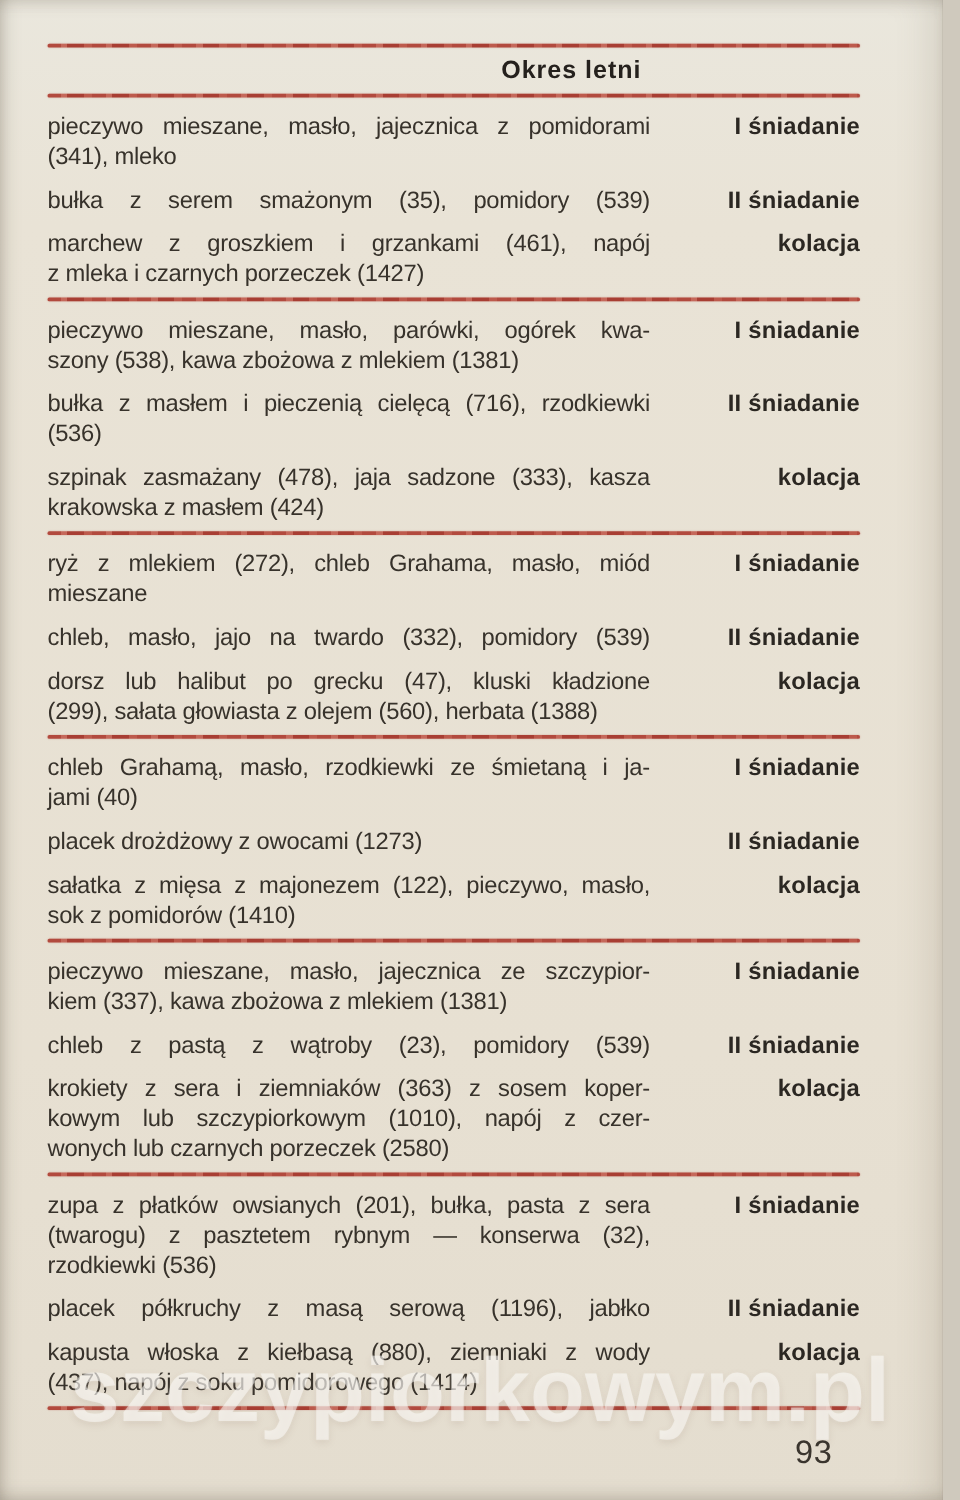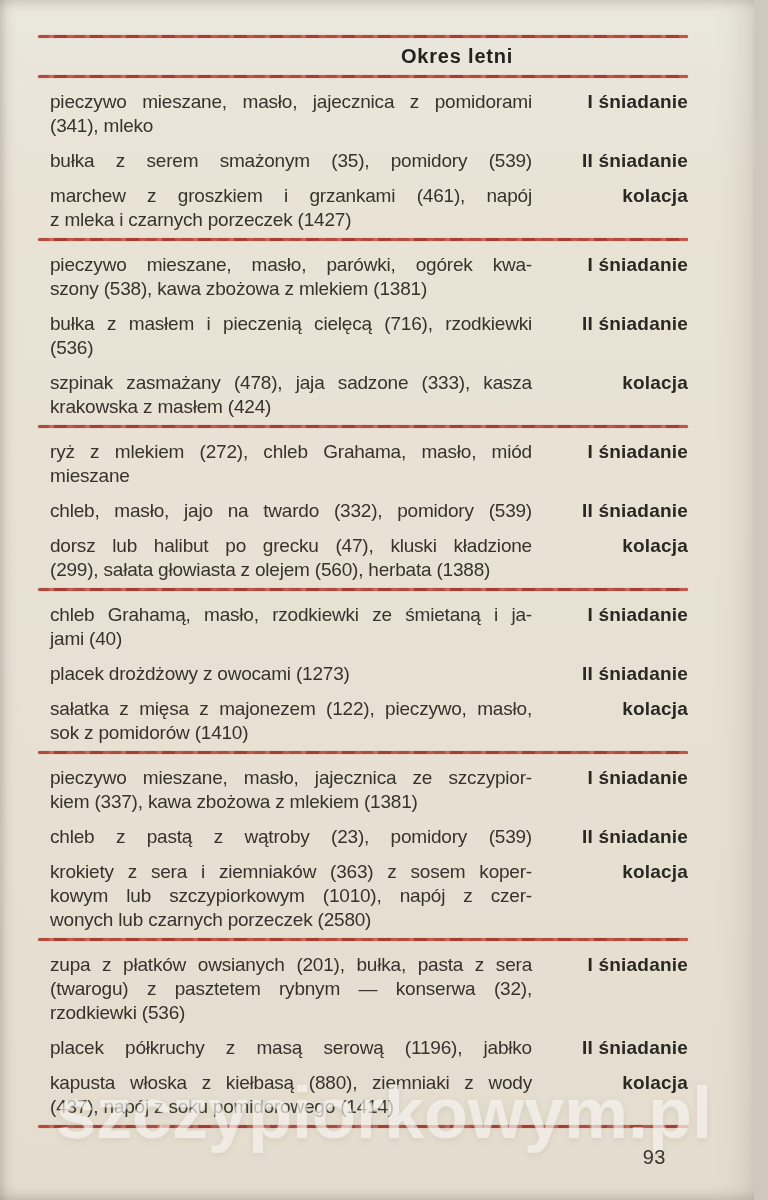--- a/index.html
+++ b/index.html
@@ -41,21 +41,20 @@
   .section{padding:12px 0 6px 0;}
   .row{
     display:flex;align-items:flex-start;
     margin-bottom:11px;
   }
   .row:last-child{margin-bottom:0;}
   .meal{
     width:482px;
     font-size:19px;line-height:24px;color:#37322b;
     letter-spacing:-0.2px;
-    margin-left:12px;
   }
   .line{white-space:nowrap;}
   .line.stretch{
     white-space:normal;
     text-align:justify;
     text-align-last:justify;
   }
   .label{
     flex:1;
     font-size:19px;line-height:24px;
@@ -67,21 +66,21 @@
   .watermark{
     position:absolute;left:0;top:1072px;width:768px;
     text-align:center;white-space:nowrap;
     font-size:72px;font-weight:bold;letter-spacing:0px;
     color:rgba(255,255,255,0.46);
     text-shadow:0 0 2px rgba(245,240,230,0.35), 0 2px 6px rgba(150,130,110,0.18);
     pointer-events:none;
   }
   .page-number{
     position:absolute;top:1146px;right:88px;
-    font-size:20px;color:#3a352e;letter-spacing:0.5px;
+    font-size:26px;color:#3a352e;letter-spacing:0.5px;
   }
 </style>
 </head>
 <body>
 
 <div class="page">
   <div class="content">
 
     <div class="rule"></div>
     <div class="title-block">

